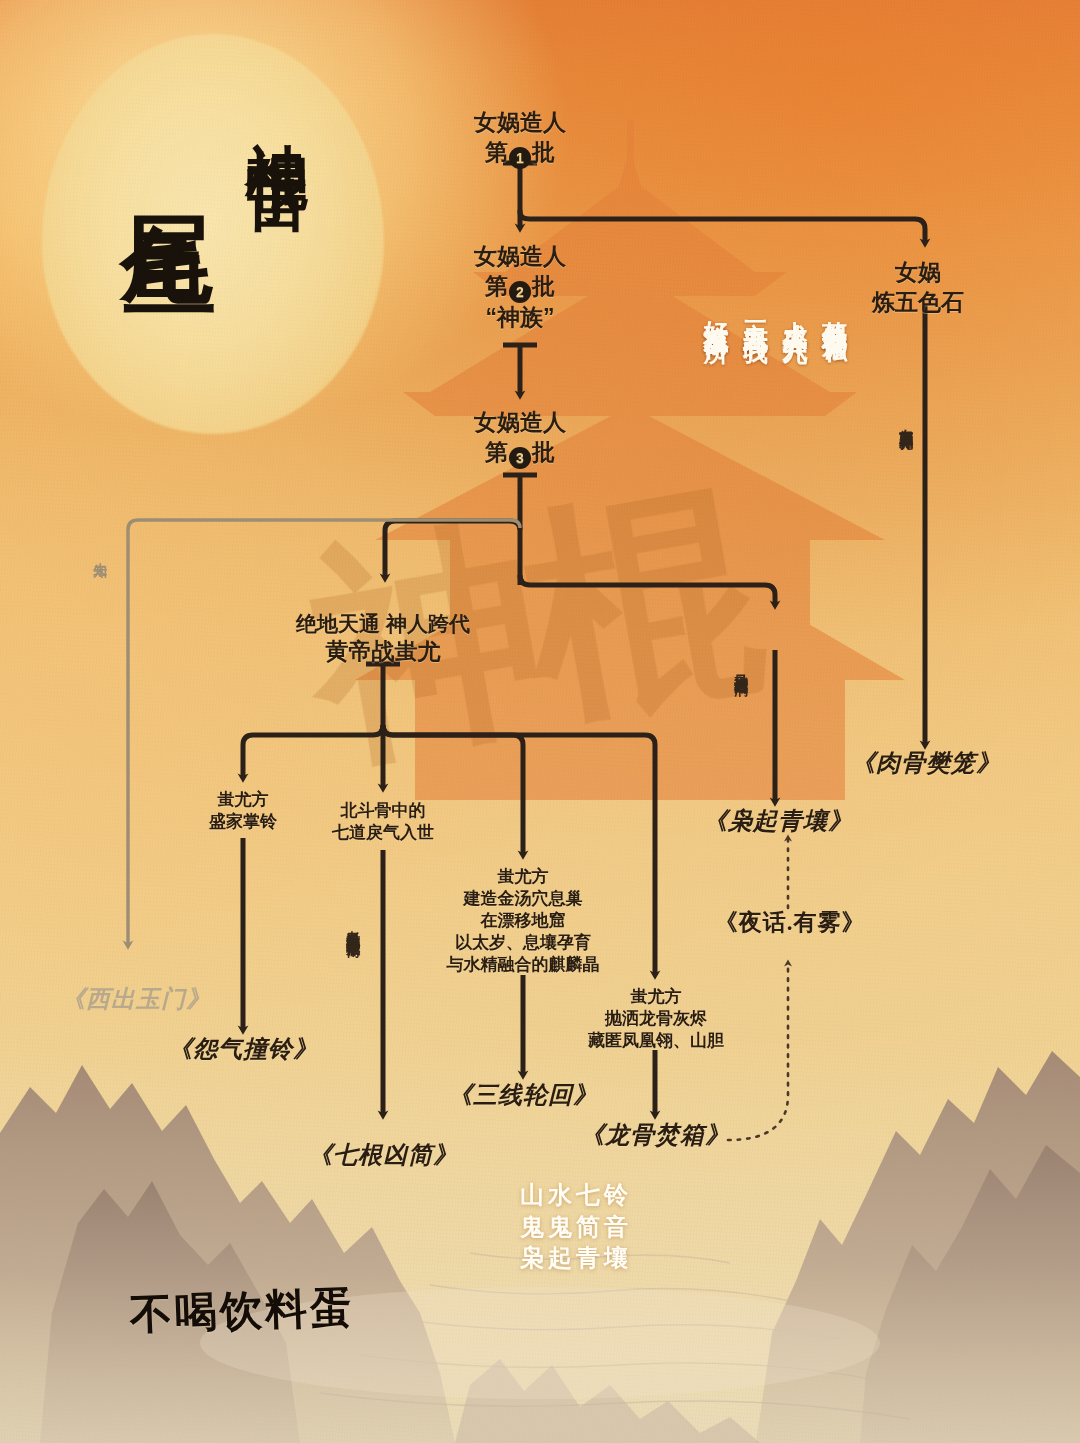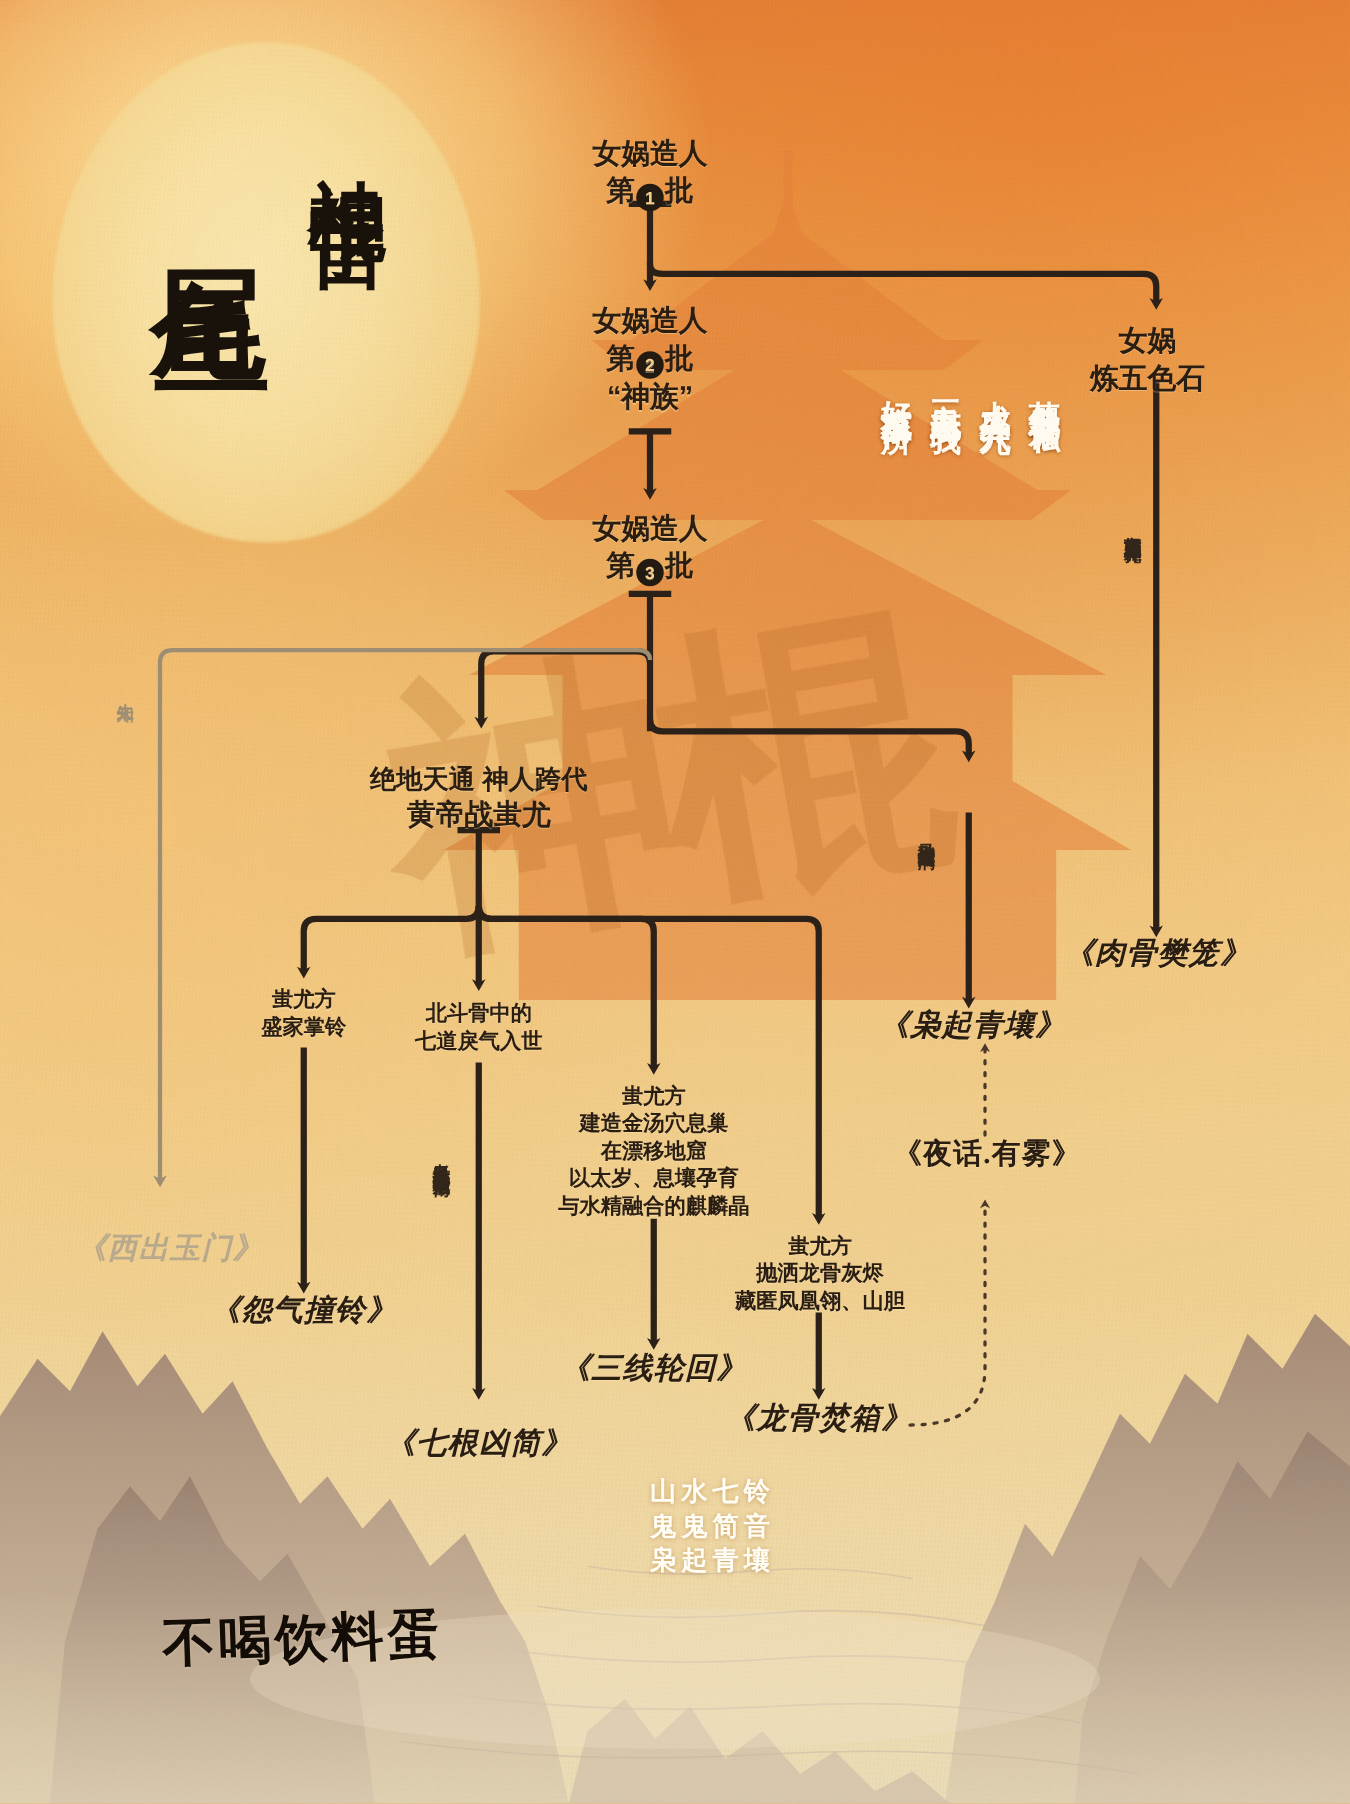--- a/index.html
+++ b/index.html
@@ -155,21 +155,21 @@
     letter-spacing: 3px;
   }
 
   
   #incant {
     position: absolute;
     left: 520px; top: 1180px;
     color: #fffdf5;
     font-family: "Liberation Serif","DejaVu Serif",serif;
     font-weight: 700;
-    font-size: 21px;
+    font-size: 24px;
     line-height: 1.32;
     letter-spacing: 4px;
     text-align: left;
     text-shadow: 0 1px 4px rgba(150,90,20,.40);
   }
 
   
   #title-big {
     position: absolute;
     left: 118px; top: 140px;

